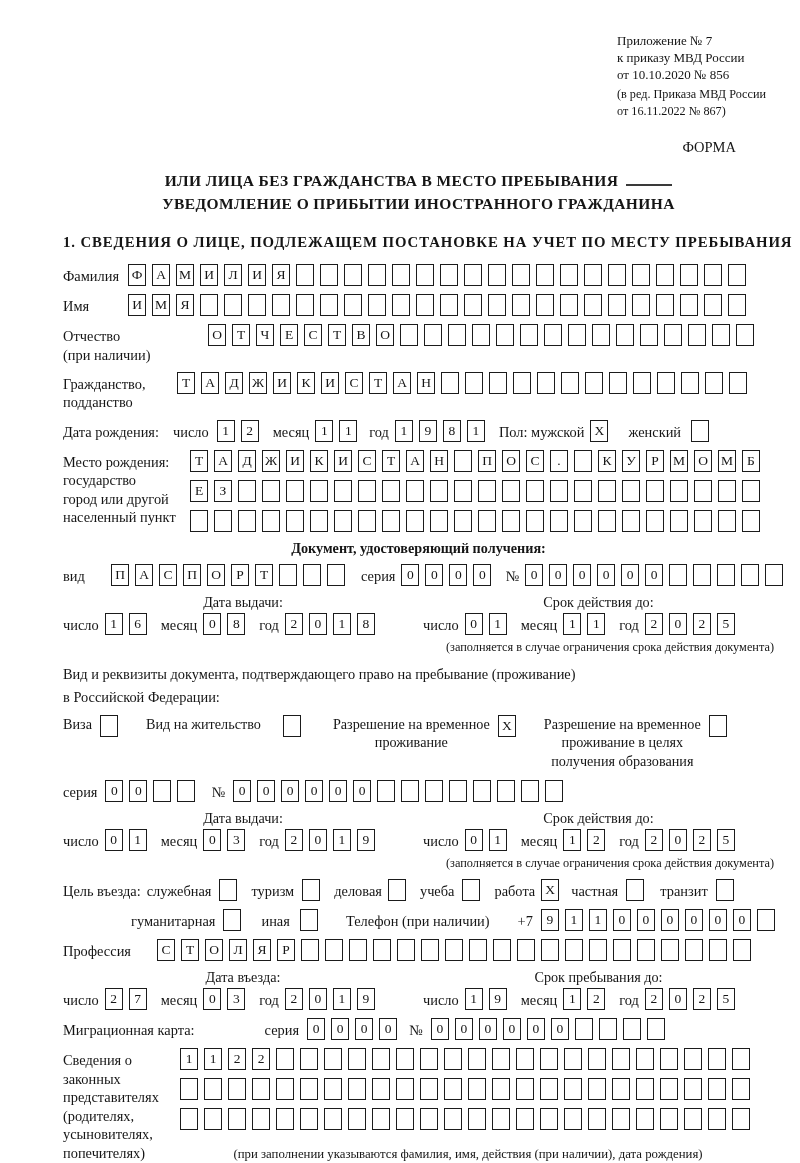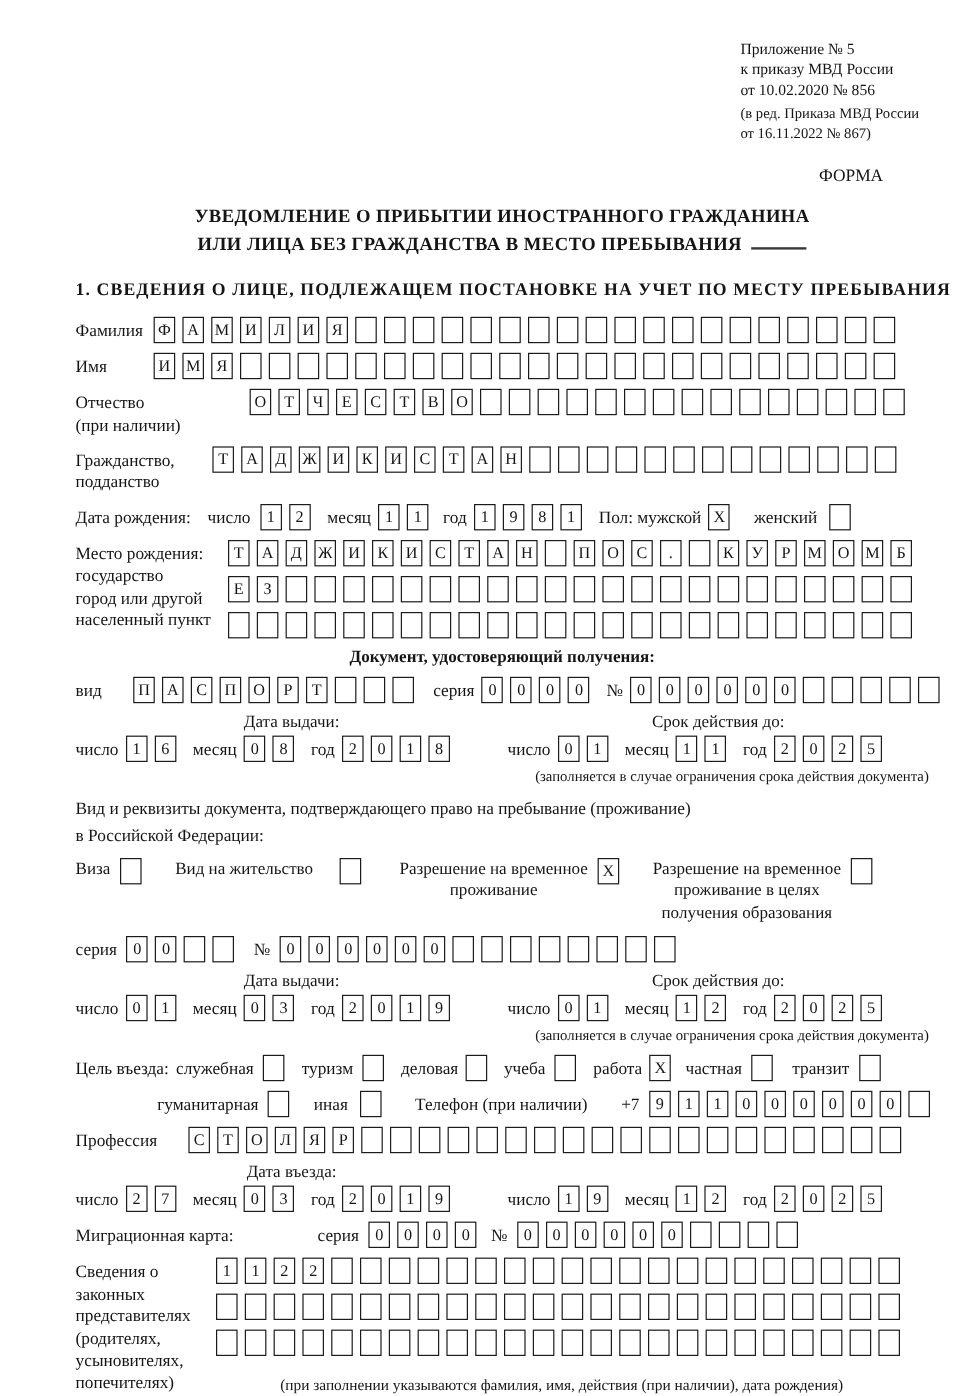--- a/index.html
+++ b/index.html
@@ -64,36 +64,36 @@
   .cb-box { margin-left:8px; padding-top:0; }
 
   .legal-note { font-size:12.8px; margin-top:9px; text-align:center; white-space:nowrap; }
 </style>
 </head>
 <body>
 
 <div class="page">
 
   <div class="hdr-block">
-    <div>Приложение № 5</div>
+    <div>Приложение № 7</div>
     <div>к приказу МВД России</div>
-    <div>от 10.02.2020 № 856</div>
+    <div>от 10.10.2020 № 856</div>
     <div class="hdr-edition">
       <div>(в ред. Приказа МВД России</div>
       <div>от 16.11.2022 № 867)</div>
     </div>
   </div>
 
   <div class="forma"><span>ФОРМА</span></div>
 
   <div class="title">
-    <div>УВЕДОМЛЕНИЕ О ПРИБЫТИИ ИНОСТРАННОГО ГРАЖДАНИНА</div>
     <div>
       <span>ИЛИ ЛИЦА БЕЗ ГРАЖДАНСТВА В МЕСТО ПРЕБЫВАНИЯ</span><span class="blank-line"></span>
     </div>
+    <div>УВЕДОМЛЕНИЕ О ПРИБЫТИИ ИНОСТРАННОГО ГРАЖДАНИНА</div>
   </div>
 
   <div class="sec-head">1. СВЕДЕНИЯ О ЛИЦЕ, ПОДЛЕЖАЩЕМ ПОСТАНОВКЕ НА УЧЕТ ПО МЕСТУ ПРЕБЫВАНИЯ</div>
 
   <div class="row">
     <span class="lbl w-surname">Фамилия</span>
     <span class="boxes">
         <span class="bx">Ф</span>
         <span class="bx">А</span>
         <span class="bx">М</span>
@@ -618,20 +618,21 @@
         <span class="bx"></span>
         <span class="bx"></span>
         <span class="bx"></span>
         <span class="bx"></span>
         <span class="bx"></span>
       </span>
   </div>
 
   <div class="dhead">
     <span class="h1">Дата въезда:</span>
+    <span class="h2">Срок пребывания до:</span>
   </div>
   <div class="row">
     <span class="dhalf-l">
       <span class="lbl gap6">число</span>
       <span class="boxes gap8">
           <span class="bx">2</span>
           <span class="bx">7</span>
         </span>
       <span class="lbl gap6">месяц</span>
       <span class="boxes gap8">

